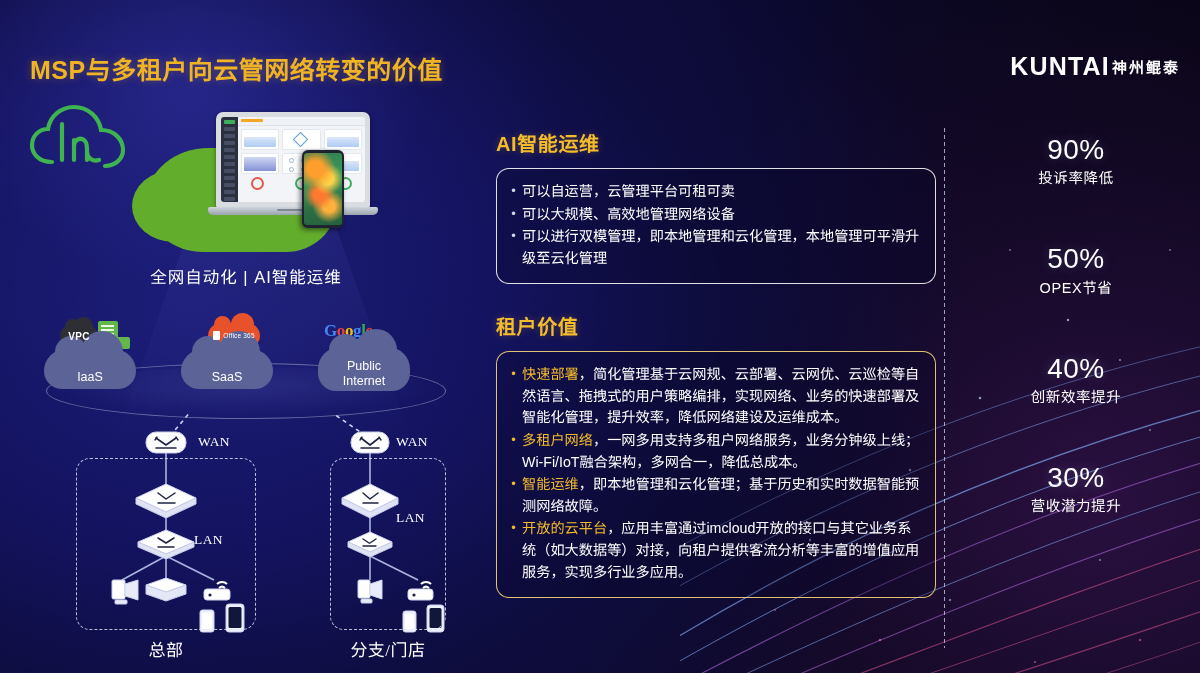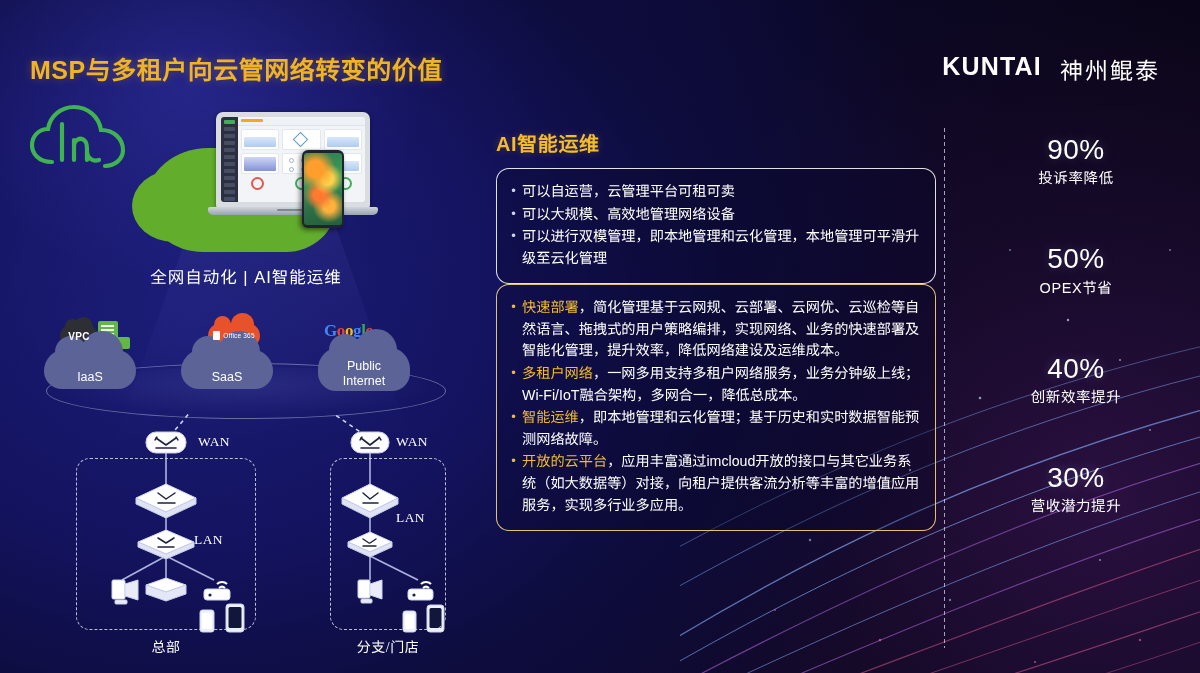--- a/index.html
+++ b/index.html
@@ -52,36 +52,36 @@
     left: 30px; top: 50px;
     font-size: 25px;
     font-weight: bold;
     letter-spacing: .5px;
     color: #f0b323;
     text-shadow: 0 0 10px rgba(240,179,35,.30);
     white-space: nowrap;
   }
   .brand {
     position: absolute;
-    right: 40px; top: 52px;
+    right: 20px; top: 52px;
     display: flex;
-    align-items: flex-start;
-    gap: 18px;
+    align-items: center;
+    gap: 2px;
     white-space: nowrap;
   }
   .brand-latin {
     font-size: 25px;
     font-weight: bold;
     letter-spacing: 1.2px;
     color: #ffffff;
     font-family: "Liberation Sans", sans-serif;
   }
   .brand-cn {
-    font-size: 23px;
-    font-weight: normal;
+    font-size: 15px;
+    font-weight: bold;
     letter-spacing: 2px;
     color: #ffffff;
   }
 
   
   .left-panel {
     position: absolute;
     left: 18px; top: 96px;
     width: 456px; height: 560px;
   }
@@ -305,21 +305,21 @@
   .site-box {
     position: absolute;
     border: 1.6px dashed rgba(226,230,245,.82);
     border-radius: 14px;
   }
   .site-box.hq { left: 58px; top: 44px; width: 180px; height: 172px; }
   .site-box.br { left: 312px; top: 44px; width: 116px; height: 172px; }
 
   .site-label {
     position: absolute;
-    font-size: 14px; color: #ffffff; letter-spacing: .5px;
+    font-size: 17px; color: #ffffff; letter-spacing: .5px;
   }
   .site-label.hq { left: 58px; top: 222px; width: 180px; text-align: center; }
   .site-label.br { left: 312px; top: 222px; width: 116px; text-align: center; }
 
   .net-tag {
     position: absolute;
     font-size: 13.5px; color: #ffffff; letter-spacing: .4px;
   }
 
   
@@ -703,20 +703,21 @@
           <span class="dot">•</span>
           <span class="txt">可以大规模、高效地管理网络设备</span>
         </li>
         <li>
           <span class="dot">•</span>
           <span class="txt">可以进行双模管理，即本地管理和云化管理，本地管理可平滑升级至云化管理</span>
         </li>
       </ul>
     </div>
 
+    <div class="sect-head second">租户价值</div>
 
     <div class="panel gold">
       <ul class="bullets gold-dots">
         <li>
           <span class="dot">•</span>
           <span class="txt"><span class="kw">快速部署</span><span>，简化管理基于云网规、云部署、云网优、云巡检等自然语言、拖拽式的用户策略编排，实现网络、业务的快速部署及智能化管理，提升效率，降低网络建设及运维成本。</span></span>
         </li>
         <li>
           <span class="dot">•</span>
           <span class="txt"><span class="kw">多租户网络</span><span>，一网多用支持多租户网络服务，业务分钟级上线；Wi-Fi/IoT融合架构，多网合一，降低总成本。</span></span>

